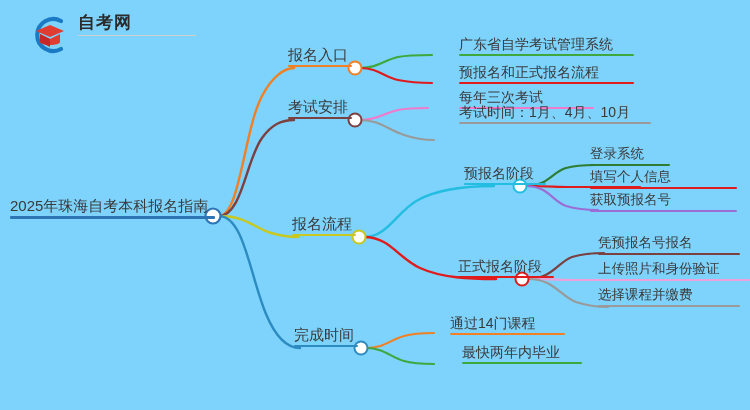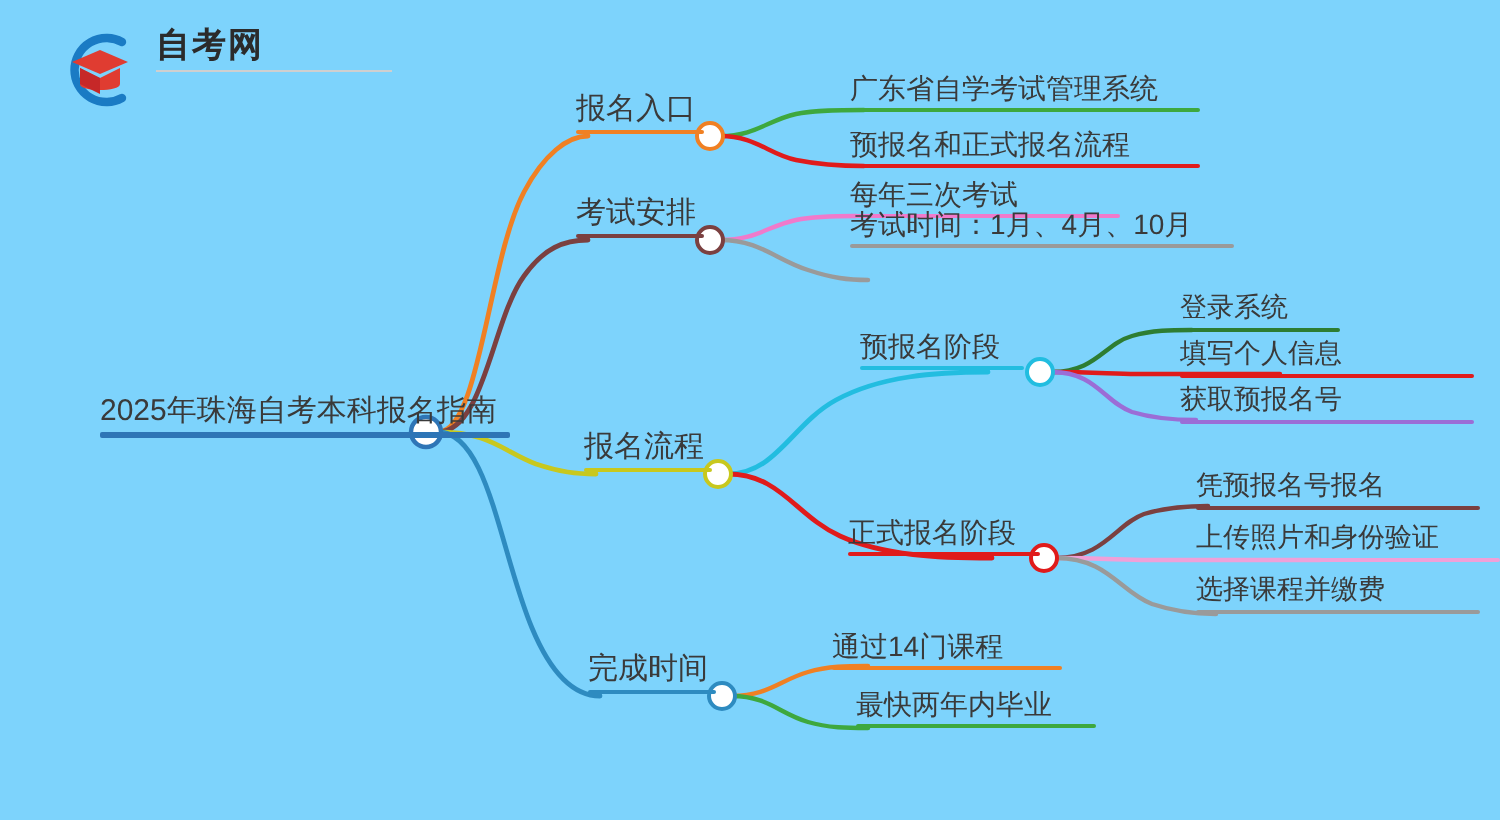--- a/index.html
+++ b/index.html
@@ -82,29 +82,29 @@
     display: block;
     height: 2px;
     margin-top: 3px;
     border-radius: 1px;
   }
 
   .root {
     font-size: 15px;
     left: 10px;
     top: 198px;
-    margin-left: 40px;
   }
   .root .rule { height: 2.5px; }
 
   .lvl1 {
     font-size: 15px;
   }
   .lvl2 {
     font-size: 14px;
+    margin-left: 34px;
   }
   .lvl3 {
     font-size: 13.5px;
   }
 </style>
 </head>
 <body>
 
 <div id="canvas">
 

